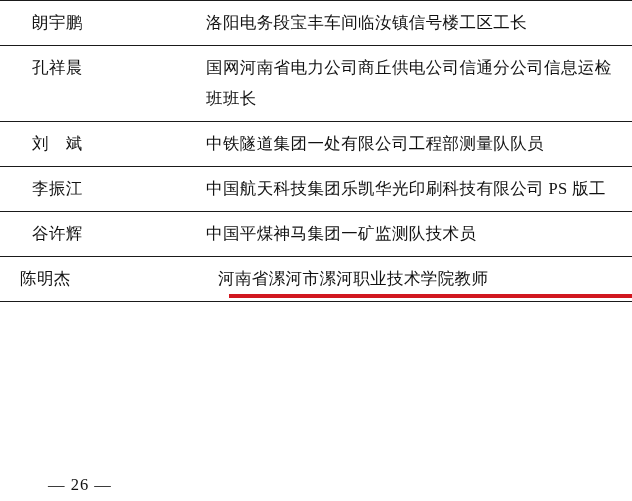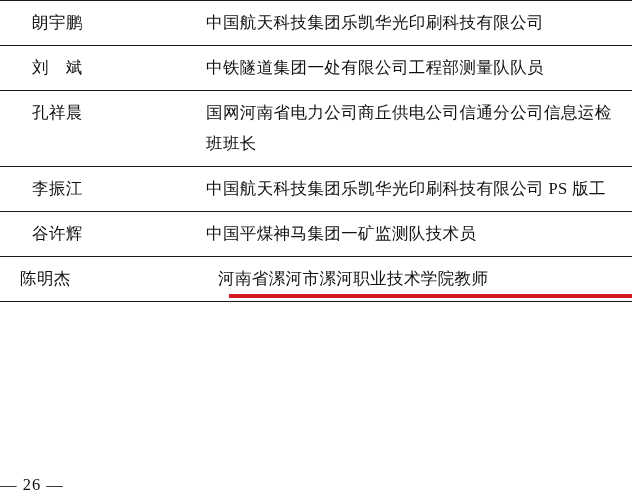--- a/index.html
+++ b/index.html
@@ -62,46 +62,47 @@
     height: 4px;
     background: #d1181f;
     pointer-events: none;
   }
   .page-footer {
     position: absolute;
     left: 0;
     right: 0;
     bottom: 6px;
     text-align: left;
+    padding-left: 48px;
     font-size: 16.5px;
     letter-spacing: 1px;
     color: #111111;
   }
 </style>
 </head>
 <body>
 
 <div class="page">
 
   <table class="doc-table">
     <tbody>
 
       <tr>
         <td class="col-name">朗宇鹏</td>
-        <td class="col-unit">中国航天科技集团乐凯华光印刷科技有限公司</td>
+        <td class="col-unit">洛阳电务段宝丰车间临汝镇信号楼工区工长</td>
+      </tr>
+
+      <tr>
+        <td class="col-name">孔祥晨</td>
+        <td class="col-unit">国网河南省电力公司商丘供电公司信通分公司信息运检班班长</td>
       </tr>
 
       <tr>
         <td class="col-name">刘　斌</td>
         <td class="col-unit">中铁隧道集团一处有限公司工程部测量队队员</td>
-      </tr>
-
-      <tr>
-        <td class="col-name">孔祥晨</td>
-        <td class="col-unit">国网河南省电力公司商丘供电公司信通分公司信息运检班班长</td>
       </tr>
 
 
       <tr>
         <td class="col-name">李振江</td>
         <td class="col-unit">中国航天科技集团乐凯华光印刷科技有限公司 PS 版工</td>
       </tr>
 
       <tr>
         <td class="col-name">谷许辉</td>

